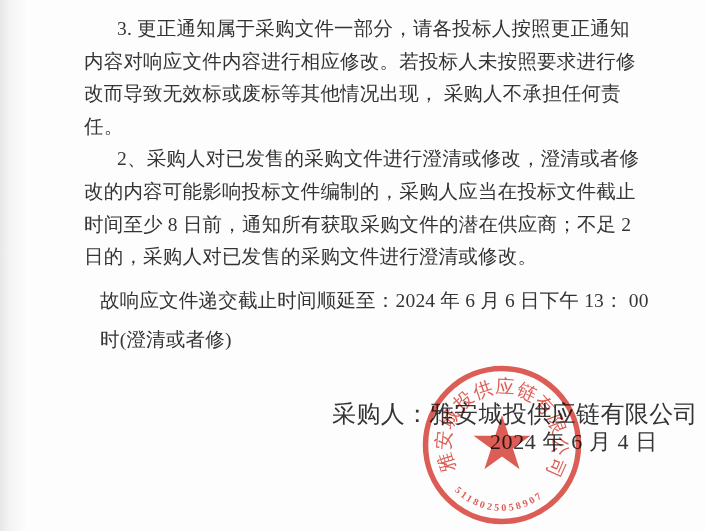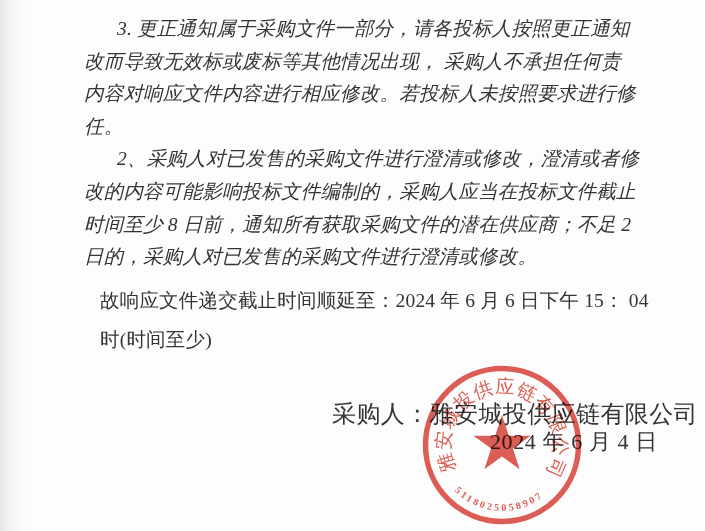--- a/index.html
+++ b/index.html
@@ -28,21 +28,20 @@
     left: 84px;
     top: 13px;
     width: 560px;
     font-size: 19.5px;
   }
   .body-text .line {
     line-height: 32.6px;
     height: 32.6px;
     white-space: nowrap;
     letter-spacing: 0.2px;
-    font-style: italic;
   }
   .line.indent { padding-left: 33px; }
   .deadline {
     position: absolute;
     left: 100px;
     top: 281px;
     font-size: 19.5px;
   }
   .deadline .line {
     line-height: 39px;
@@ -93,35 +92,35 @@
 </style>
 </head>
 <body>
 
 <div class="page" style="background: rgb(253, 253, 253); color: rgb(52, 52, 52);">
   <div class="scan-edge"></div>
 
   <div class="body-text">
     <div class="para">
       <div class="line indent">3. 更正通知属于采购文件一部分，请各投标人按照更正通知</div>
+      <div class="line">内容对响应文件内容进行相应修改。若投标人未按照要求进行修</div>
       <div class="line">改而导致无效标或废标等其他情况出现， 采购人不承担任何责</div>
-      <div class="line">内容对响应文件内容进行相应修改。若投标人未按照要求进行修</div>
       <div class="line">任。</div>
     </div>
     <div class="para">
       <div class="line indent">2、采购人对已发售的采购文件进行澄清或修改，澄清或者修</div>
       <div class="line">改的内容可能影响投标文件编制的，采购人应当在投标文件截止</div>
       <div class="line">时间至少 8 日前，通知所有获取采购文件的潜在供应商；不足 2</div>
       <div class="line">日的，采购人对已发售的采购文件进行澄清或修改。</div>
     </div>
   </div>
 
   <div class="deadline">
-    <div class="line">故响应文件递交截止时间顺延至：2024 年 6 月 6 日下午 15： 04</div>
-    <div class="line">时(时间至少)</div>
+    <div class="line">故响应文件递交截止时间顺延至：2024 年 6 月 6 日下午 13： 00</div>
+    <div class="line">时(澄清或者修)</div>
   </div>
 
   <div class="sig-buyer"><span>采购人：</span><span>雅安城投供应链有限公司</span></div>
 
   <div class="sig-date">2024 年 6 月 4 日</div>
 
   <svg class="seal" viewBox="0 0 170 170" xmlns="http://www.w3.org/2000/svg" xmlns:xlink="http://www.w3.org/1999/xlink">
     <circle cx="85" cy="85" r="76.5" fill="none" stroke-width="5.5" stroke="#d9473d"></circle>
     <polygon points="85,55 91.8,75.7 113.5,75.7 95.9,88.6 102.6,109.3 85,96.5 67.4,109.3 74.1,88.6 56.5,75.7 78.2,75.7" fill="#d9473d"></polygon>
     <path id="sealTopArc" d="M 39.1 109.4 A 52 52 0 1 1 127.1 115.6" fill="none"></path>

